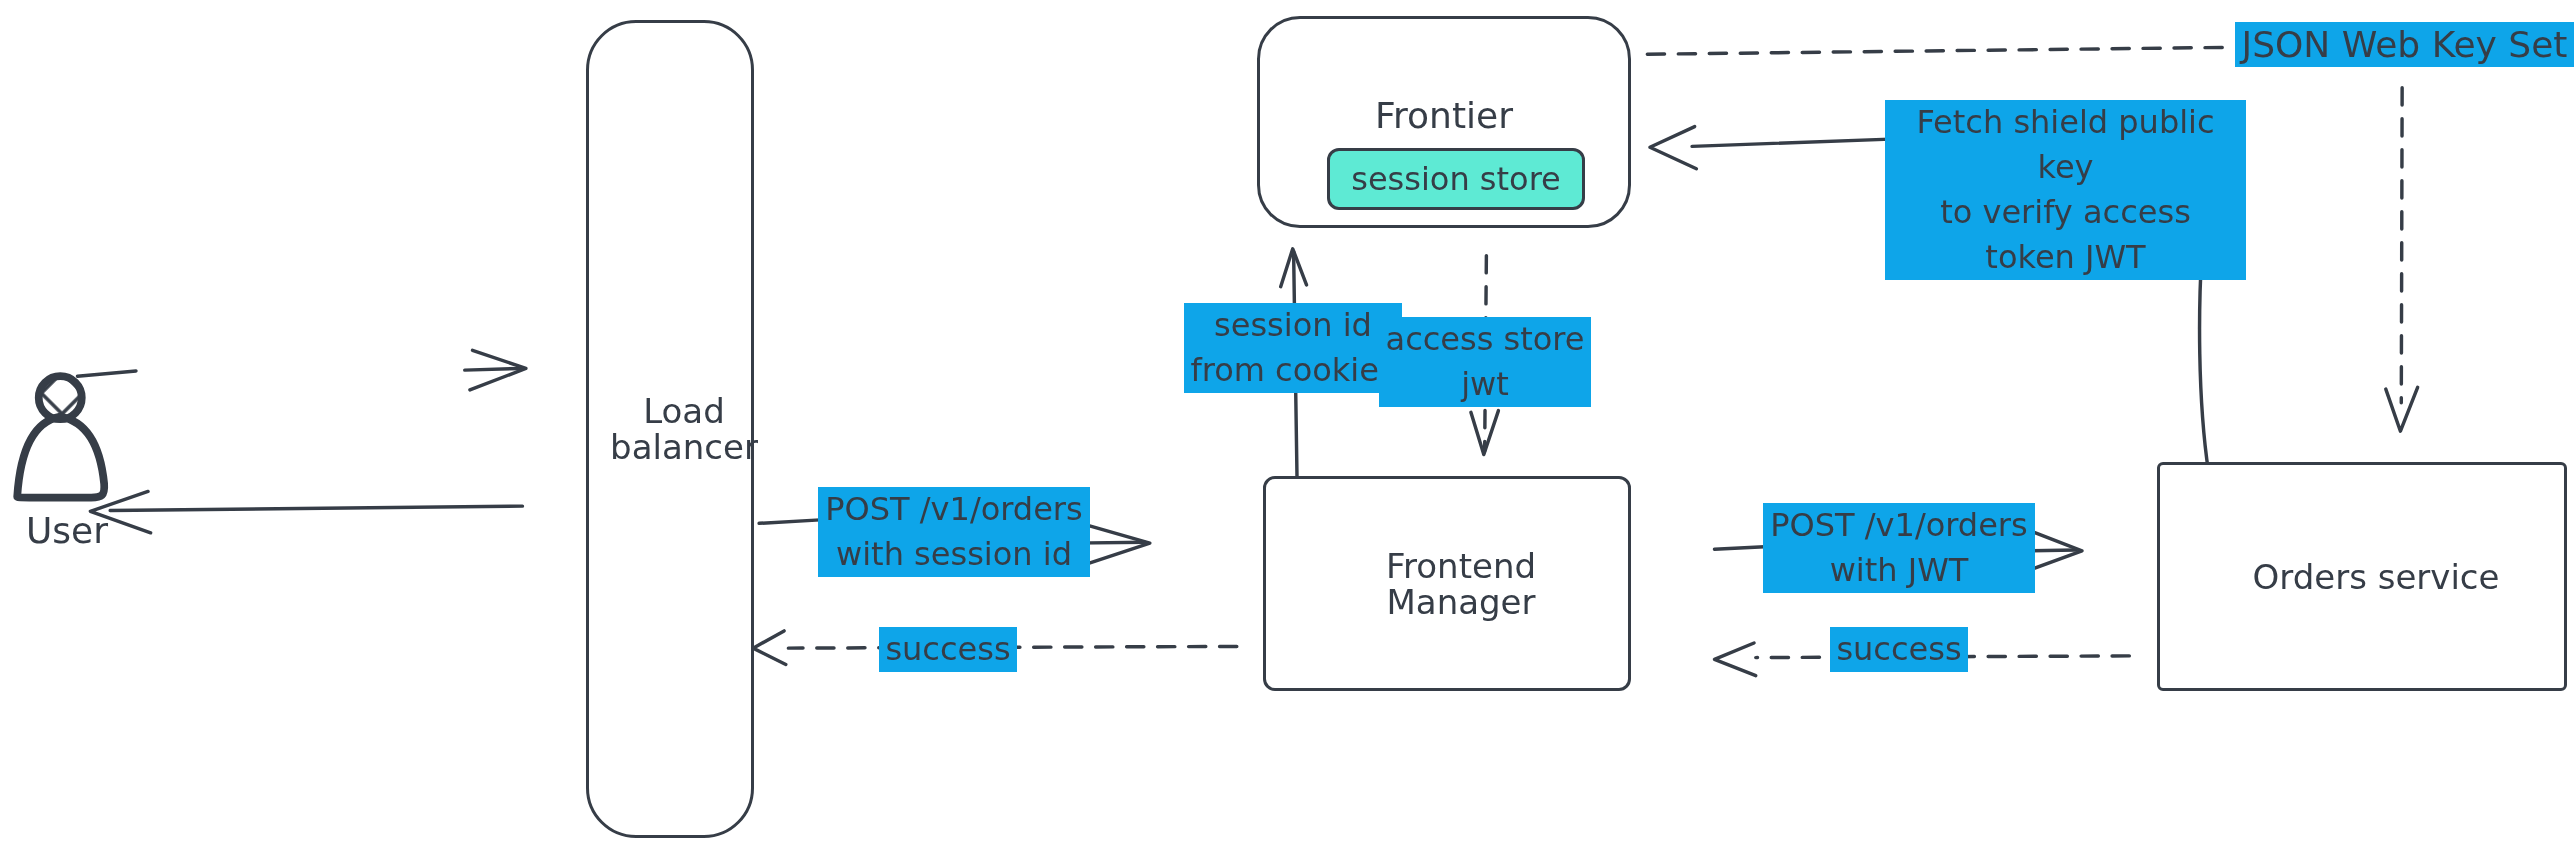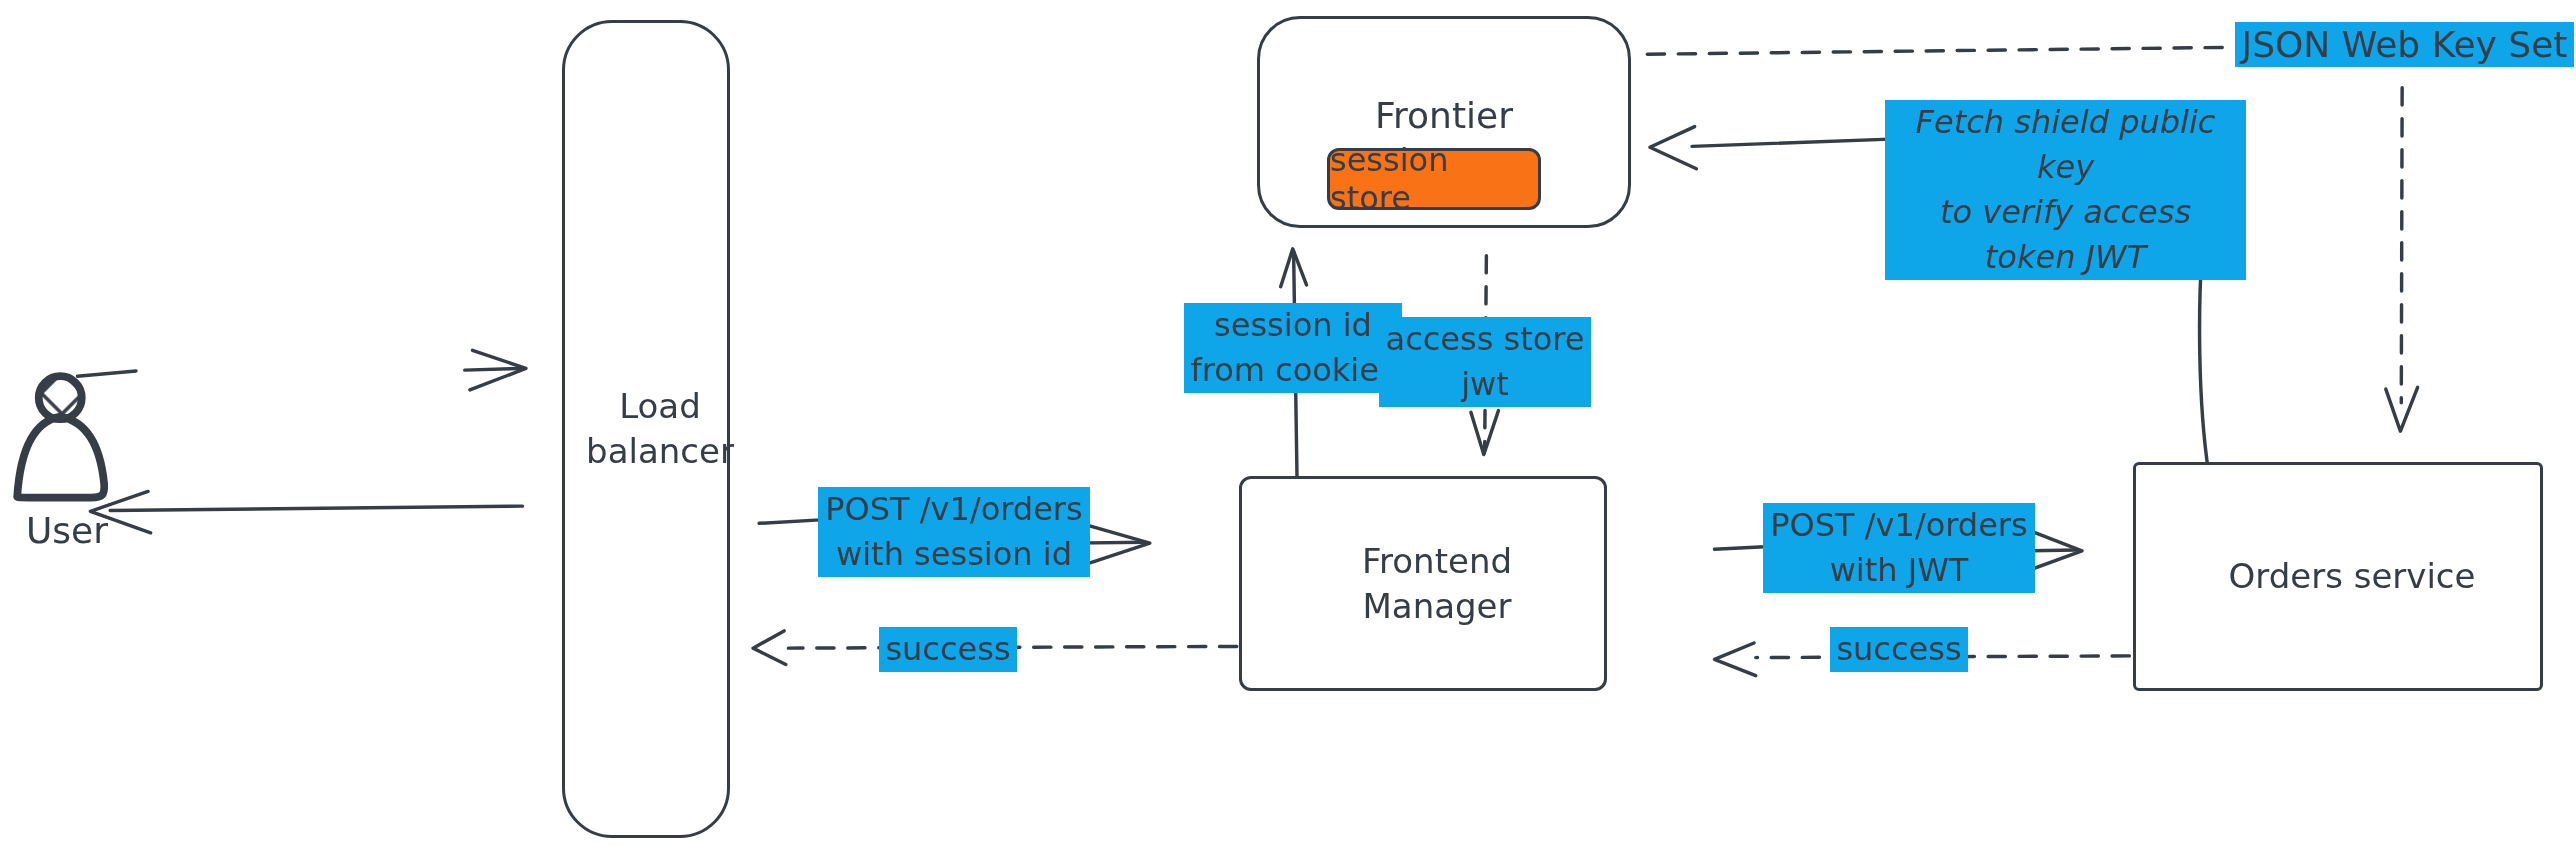--- a/index.html
+++ b/index.html
@@ -25,34 +25,35 @@
     box-sizing: border-box;
     padding-left: 28px;
   }
   .node.center {
     display: flex;
     align-items: center;
     justify-content: center;
     text-align: center;
     white-space: pre-line;
     font-size: 34px;
-    line-height: 45px;
+    line-height: 36px;
+    margin-left: 24px;
   }
   #load-balancer { left: 562px; top: 20px;  width: 168px; height: 818px; border-radius: 50px; }
   #frontier      { left: 1257px; top: 15.5px; width: 374px; height: 212px; border-radius: 43px; }
   #frontend-mgr  { left: 1239px; top: 476px; width: 368px; height: 215px; border-radius: 12px; }
   #orders-svc    { left: 2133px; top: 462px; width: 410px; height: 229px; border-radius: 6px; }
 
   .frontier-title {
     position: absolute; left: 0; right: 0; top: 77px;
     text-align: center; font-size: 36px; line-height: 40px;
   }
   .session-store {
-    position: absolute; left: 67px; top: 129px; width: 214px; height: 62px;
-    border: 3px solid #363d47; border-radius: 12px; background: #f97316;
+    position: absolute; left: 67px; top: 129px; width: 258px; height: 62px;
+    border: 3px solid #363d47; border-radius: 12px; background: #5eead4;
     display: flex; align-items: center; justify-content: center;
     font-size: 32px; box-sizing: border-box;
   }
 
   .edge-label {
     position: absolute;
     z-index: 3;
     text-align: center;
     font-size: 32px;
     line-height: 45px;
@@ -191,21 +192,21 @@
 
   <div class="edge-label" style="left:1727px; top:503px; width:344px;">
     <span>POST /v1/orders
 with JWT</span>
   </div>
 
   <div class="edge-label nowrap" style="left:1813px; top:627px; width:172px;">
     <span>success</span>
   </div>
 
-  <div class="edge-label" style="left:1885px; top:100px; width:361px;font-style:italic;">
+  <div class="edge-label" style="left:1885px; top:100px; width:361px;">
     <span>Fetch shield public key
 to verify access
 token JWT</span>
   </div>
 
   <div class="edge-label nowrap jwks-label" style="left:2234px; top:22.4px; width:341px;">
     <span>JSON Web Key Set</span>
   </div>
 
 </div>

